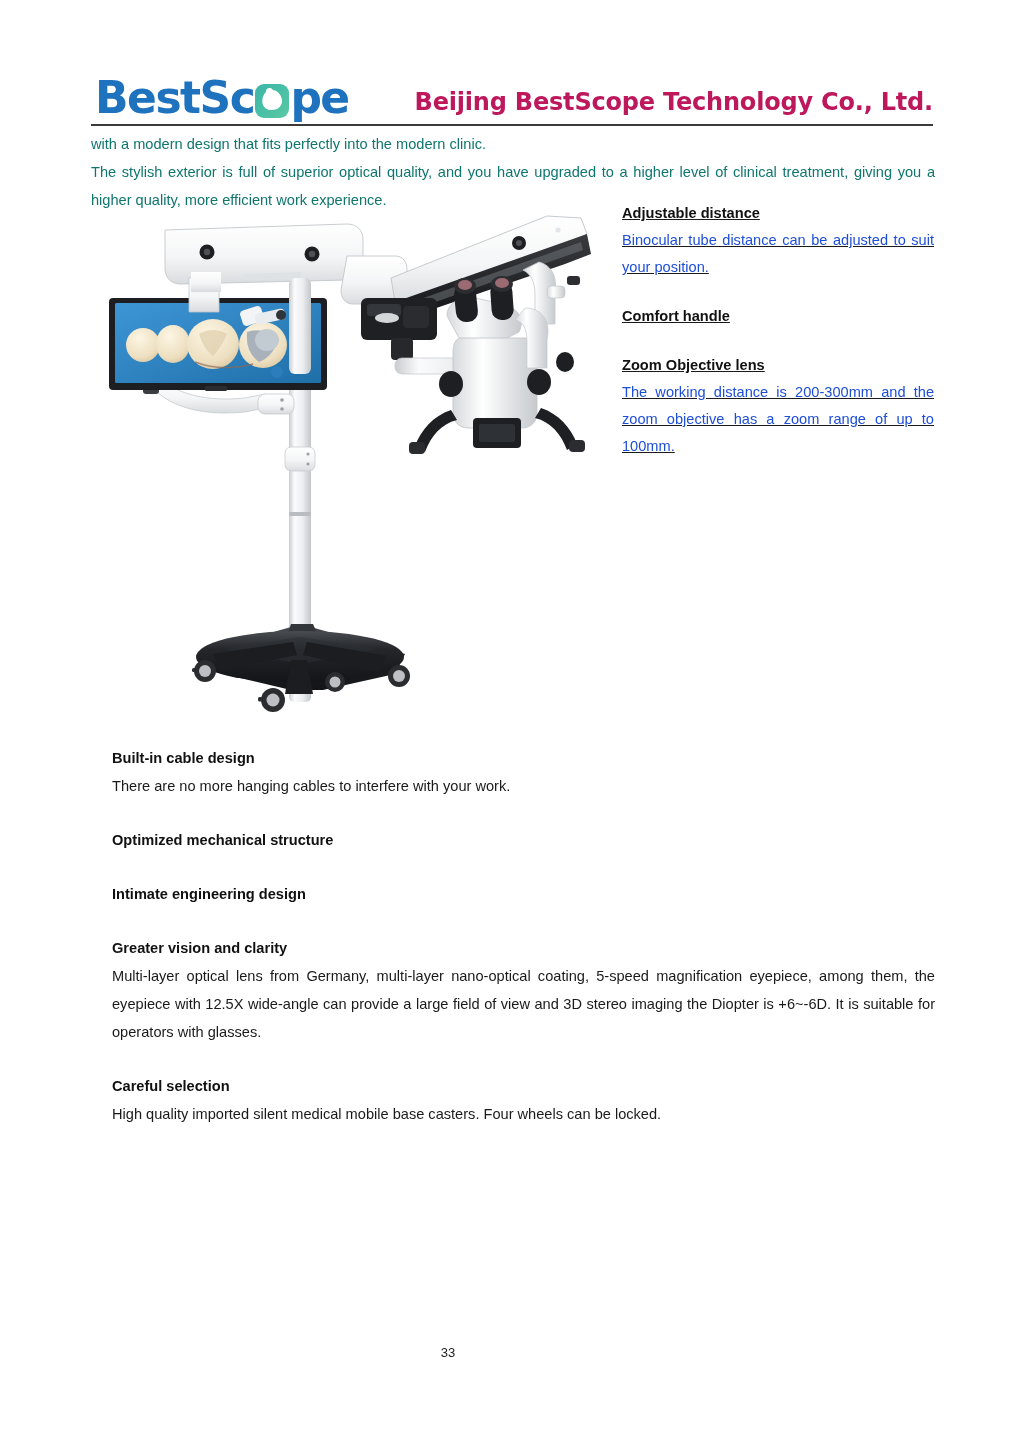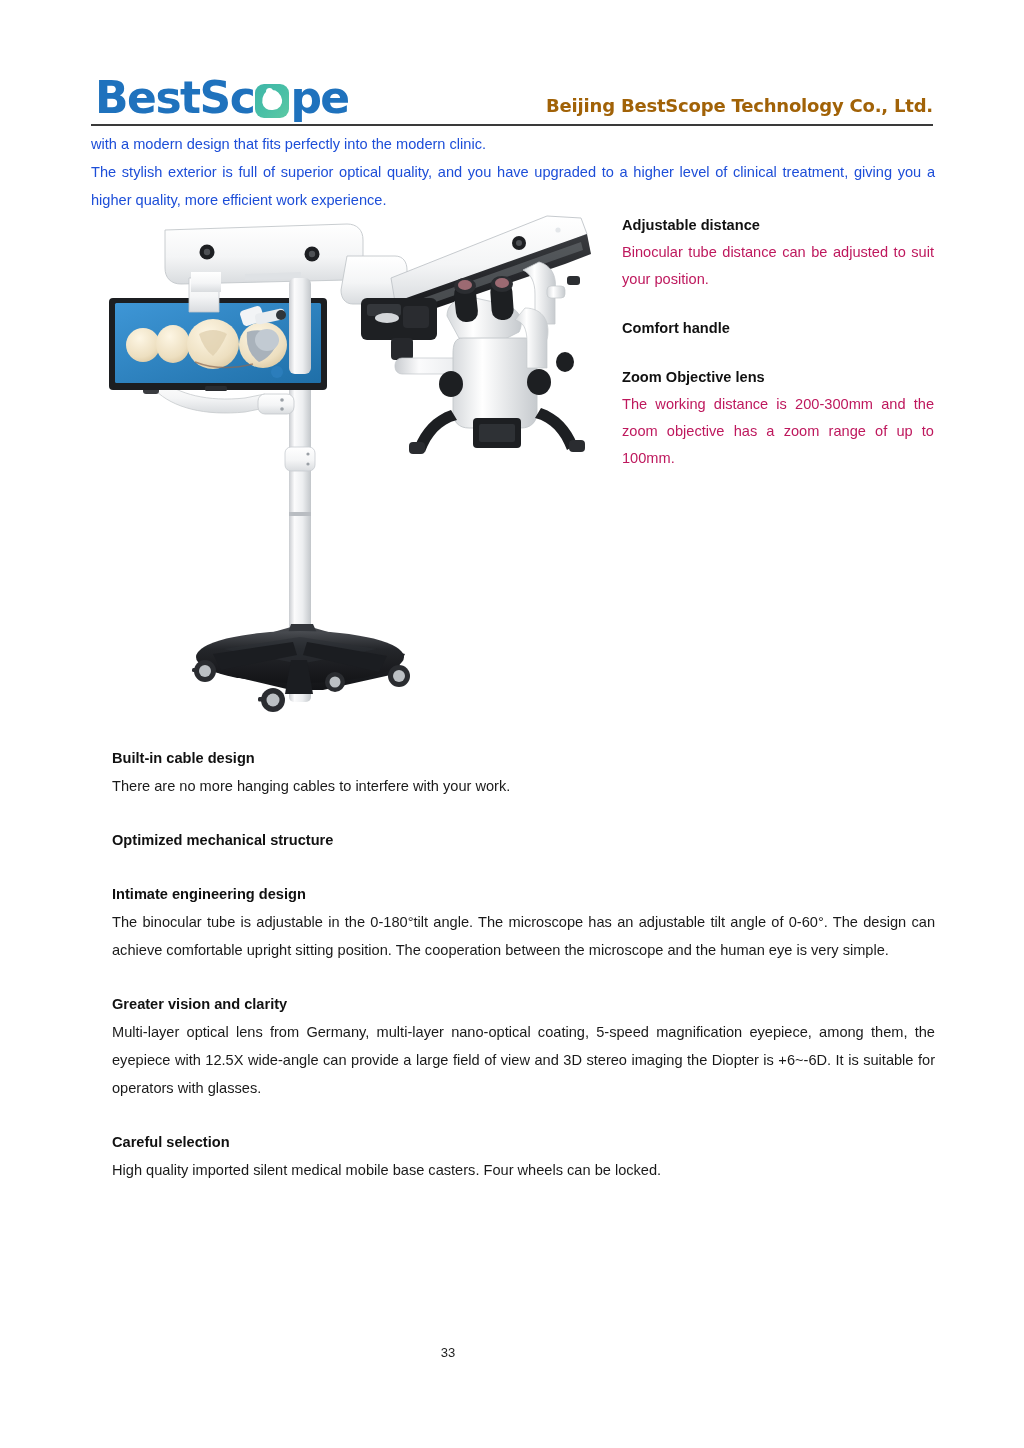--- a/index.html
+++ b/index.html
@@ -78,22 +78,22 @@
     left: 11px;
     top: 4px;
     width: 7px;
     height: 7px;
     background: #ffffff;
     border-radius: 50%;
   }
   .company-name {
     font-family: "DejaVu Sans", sans-serif;
     font-weight: bold;
-    font-size: 18px;
-    color: #a16207;
+    font-size: 24px;
+    color: #be185d;
     letter-spacing: -0.2px;
     margin-bottom: 8px;
     white-space: nowrap;
   }
   .header-rule {
     position: absolute;
     left: 91px;
     top: 124px;
     width: 842px;
     height: 2px;
@@ -103,55 +103,56 @@
   
   .intro {
     position: absolute;
     left: 91px;
     top: 130px;
     width: 844px;
   }
   .para {
     font-size: 14.6px;
     line-height: 28px;
-    color: #1d4ed8;
+    color: #0f766e;
     margin: 0;
     text-align: justify;
   }
   .para.nojust { text-align: left; }
 
   
   .product-figure {
     position: absolute;
     left: 95px;
     top: 212px;
     width: 500px;
     height: 520px;
   }
 
   
   .features-col {
     position: absolute;
     left: 622px;
-    top: 212px;
+    top: 200px;
     width: 312px;
+    text-decoration: underline;
   }
   .feat-block { margin-bottom: 22px; }
   .feat-block:last-child { margin-bottom: 0; }
   .feat-title {
     font-size: 14.6px;
     font-weight: bold;
     line-height: 27px;
     color: #111111;
     margin: 0;
   }
   .feat-body {
     font-size: 14.6px;
     line-height: 27px;
-    color: #be185d;
+    color: #1d4ed8;
     margin: 0;
     text-align: justify;
     text-justify: inter-word;
   }
   .feat-body.last-full::after {
     content: "";
     display: inline-block;
     width: 100%;
   }
 
@@ -401,21 +402,20 @@
   <div class="sections">
     <div class="sec">
       <p class="sec-title">Built-in cable design</p>
       <p class="sec-body">There are no more hanging cables to interfere with your work.</p>
     </div>
     <div class="sec">
       <p class="sec-title">Optimized mechanical structure</p>
     </div>
     <div class="sec">
       <p class="sec-title">Intimate engineering design</p>
-      <p class="sec-body">The binocular tube is adjustable in the 0-180°tilt angle. The microscope has an adjustable tilt angle of 0-60°. The design can achieve comfortable upright sitting position. The cooperation between the microscope and the human eye is very simple.</p>
     </div>
     <div class="sec">
       <p class="sec-title">Greater vision and clarity</p>
       <p class="sec-body">Multi-layer optical lens from Germany, multi-layer nano-optical coating, 5-speed magnification eyepiece, among them, the eyepiece with 12.5X wide-angle can provide a large field of view and 3D stereo imaging the Diopter is +6~-6D. It is suitable for operators with glasses.</p>
     </div>
     <div class="sec">
       <p class="sec-title">Careful selection</p>
       <p class="sec-body">High quality imported silent medical mobile base casters. Four wheels can be locked.</p>
     </div>
   </div>

